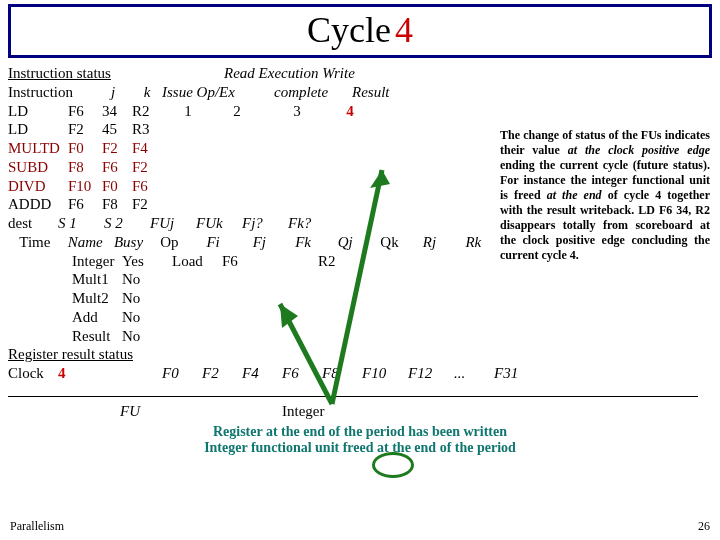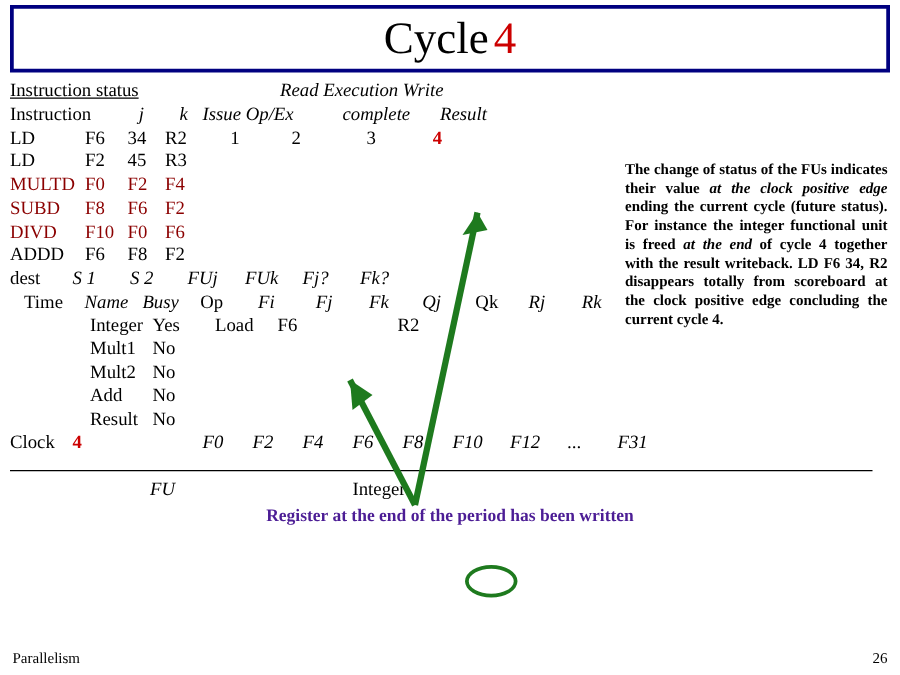--- a/index.html
+++ b/index.html
@@ -39,21 +39,21 @@
     color: #000;
   }
   .note .em { font-style: italic; font-weight: bold; }
   .reg-line { border-bottom: 1.5px solid #000; display:inline-block; width: 690px; }
 
   .caption {
     text-align: center;
     font-size: 14px;
     font-weight: bold;
     margin-top: 4px;
-    color: #4c1d95;
+    color: #0f766e;
   }
   .footer {
     position: absolute; bottom: 6px; left: 10px; right: 10px;
     display: flex; justify-content: space-between;
     font-size: 12px; color: #000;
   }
 
   
   .arrow1 {
     position: absolute;
@@ -226,20 +226,23 @@
           <span style="width:58px"></span>
           <span style="width:56px;padding-left:6px">Result</span>
           <span style="width:50px">No</span>
           <span style="width:50px"></span>
           <span style="width:50px"></span>
           <span style="width:46px"></span>
           <span style="width:46px"></span>
         </div>
       </div>
 
+    <div class="row">
+      <span class="ul black">Register result status</span>
+    </div>
     <div style="position:relative">
       <div class="row" style="width:700px">
         <span class="black" style="width:50px">Clock</span>
         <span class="red" style="width:40px">4</span>
         <span style="width:64px"></span>
         <span id="reg-cols" style="display:flex"><span class="black" style="width: 40px; font-style: italic;">F0</span><span class="black" style="width: 40px; font-style: italic;">F2</span><span class="black" style="width: 40px; font-style: italic;">F4</span><span class="black" style="width: 40px; font-style: italic;">F6</span><span class="black" style="width: 40px; font-style: italic;">F8</span><span class="black" style="width: 46px; font-style: italic;">F10</span><span class="black" style="width: 46px; font-style: italic;">F12</span><span class="black" style="width: 40px; font-style: italic;">...</span><span class="black" style="width: 46px; font-style: italic;">F31</span></span>
       </div>
       <div class="reg-line"></div>
       <div class="row" style="width:700px">
         <span style="width:112px"></span>
@@ -252,19 +255,20 @@
   <svg class="arrow1" viewBox="0 0 130 250">
     <path d="M110 6 L60 240" stroke="#1e7a1e" stroke-width="5" fill="none"></path>
     <path d="M60 240 L8 140" stroke="#1e7a1e" stroke-width="5" fill="none"></path>
     <polygon points="110,6 98,24 118,20" fill="#1e7a1e"></polygon>
     <polygon points="8,140 10,164 26,152" fill="#1e7a1e"></polygon>
   </svg>
   <div class="ellipse"></div>
 
   <div class="caption">
     <div>Register at the end of the period has been written</div>
+    <div>Integer functional unit freed at the end of the period</div>
   </div>
 </div>
 
 <div class="footer">
   <span>Parallelism</span>
   <span>26</span>
 </div>
 
 </body></html>

